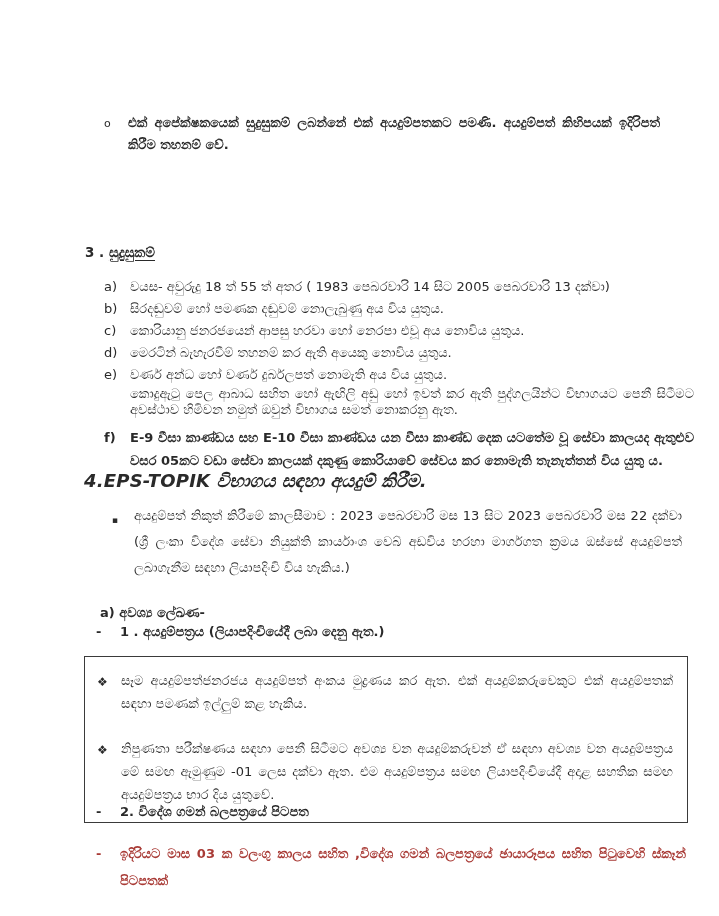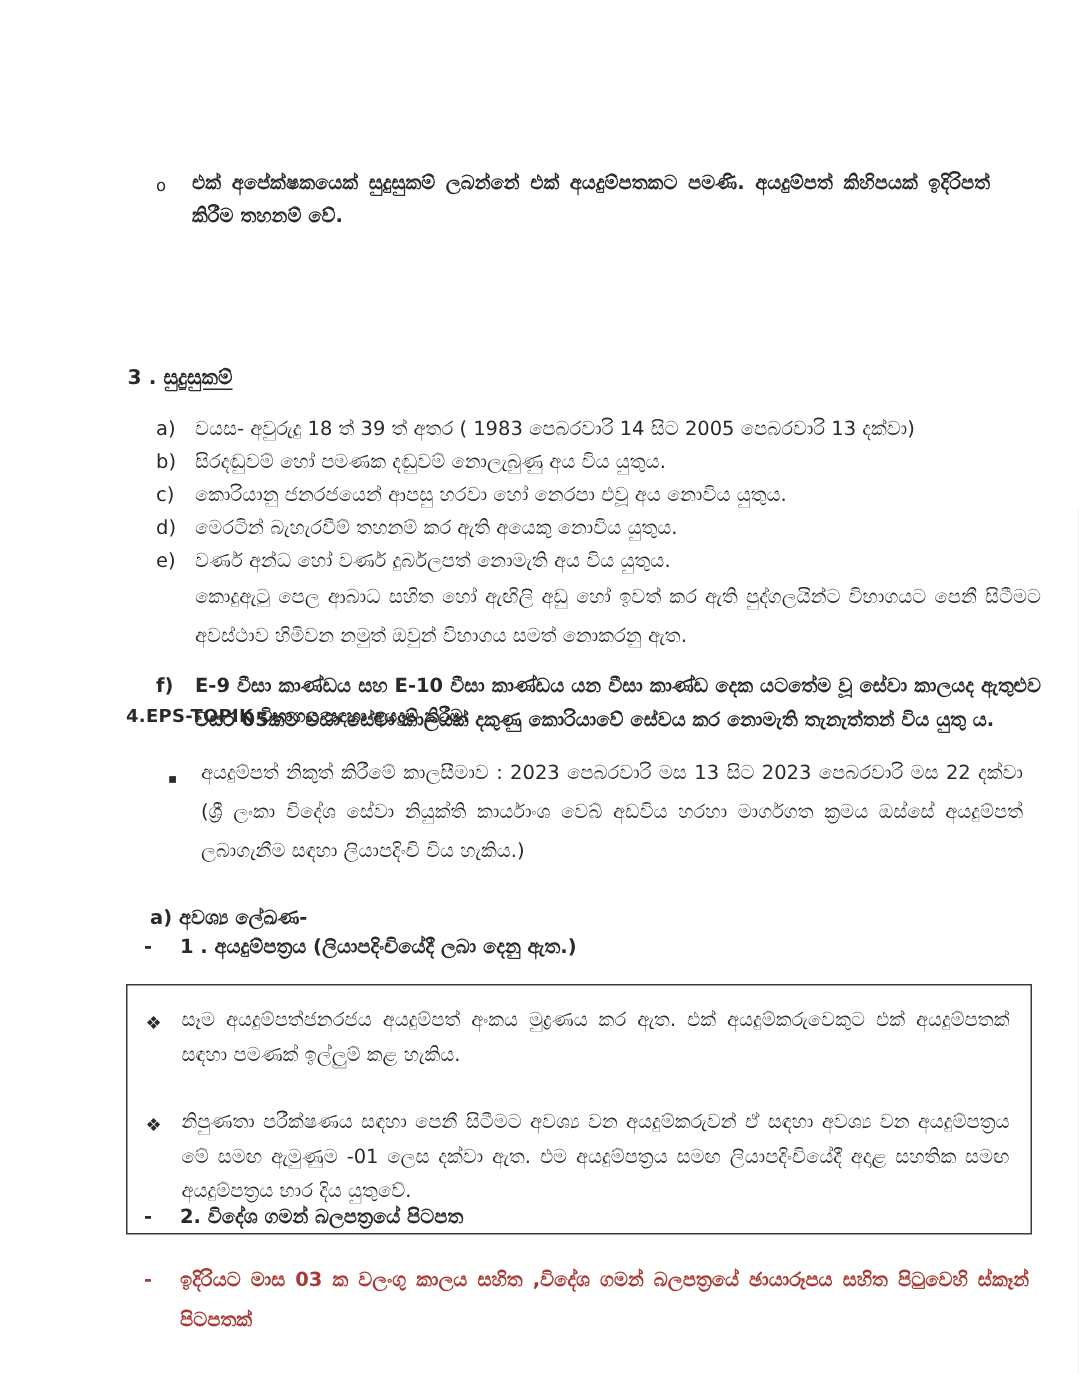--- a/index.html
+++ b/index.html
@@ -21,25 +21,25 @@
   .underline{text-decoration:underline;text-underline-offset:3px;}
 
   
   .intro{left:104px;top:112px;width:556px;line-height:22px;font-weight:bold;}
   .intro .bullet{flex:0 0 24px;font-weight:normal;font-size:11px;padding-top:1px;}
 
   
   .sec3-heading{left:85px;top:244px;font-weight:bold;font-size:13.5px;}
   .sec3-list{left:104px;top:276px;width:590px;}
   .sec3-item{line-height:22px;}
-  .sec3-cont{margin-left:26px;line-height:26px;width:564px;}
+  .sec3-cont{margin-left:26px;line-height:16px;width:564px;}
   .sec3-f{margin-top:8px;font-weight:bold;line-height:23px;}
 
   
-  .sec4-heading{left:84px;top:470px;font-weight:bold;font-size:12px;}
+  .sec4-heading{left:84px;top:470px;font-weight:bold;font-size:18px;font-style:italic;}
   .sec4-heading .code{letter-spacing:0.2px;}
   .timeline{left:112px;top:503px;width:570px;line-height:26px;}
   .timeline .bullet{flex:0 0 22px;font-size:9px;padding-top:4px;}
   .docs-label{left:100px;top:585px;font-weight:bold;margin-top:20px;}
   .dash-item{left:96px;width:590px;font-weight:bold;}
   .item1{top:624px;}
   .notes-box{
     left:84px;top:656px;width:604px;
     border:1px solid #3a3a3a;
     padding:12px 14px 16px 12px;
@@ -63,21 +63,21 @@
   </div>
 
   <div class="abs sec3-heading">
     <span>3 .</span>
     <span class="underline">සුදුසුකම්</span>
   </div>
 
   <div class="abs sec3-list">
     <div class="row sec3-item">
       <span class="marker">a)</span>
-      <span>වයස- අවුරුදු 18 ත් 39 ත් අතර ( 1983  පෙබරවාරි 14 සිට 2005 පෙබරවාරි 13 දක්වා)</span>
+      <span>වයස- අවුරුදු 18 ත් 55 ත් අතර ( 1983  පෙබරවාරි 14 සිට 2005 පෙබරවාරි 13 දක්වා)</span>
     </div>
     <div class="row sec3-item">
       <span class="marker">b)</span>
       <span>සිරදඬුවම් හෝ පමණක දඬුවම්  නොලැබුණු අය විය යුතුය.</span>
     </div>
     <div class="row sec3-item">
       <span class="marker">c)</span>
       <span>කොරියානු ජනරජයෙන් ආපසු හරවා හෝ නෙරපා  එවූ අය නොවිය යුතුය.</span>
     </div>
     <div class="row sec3-item">

